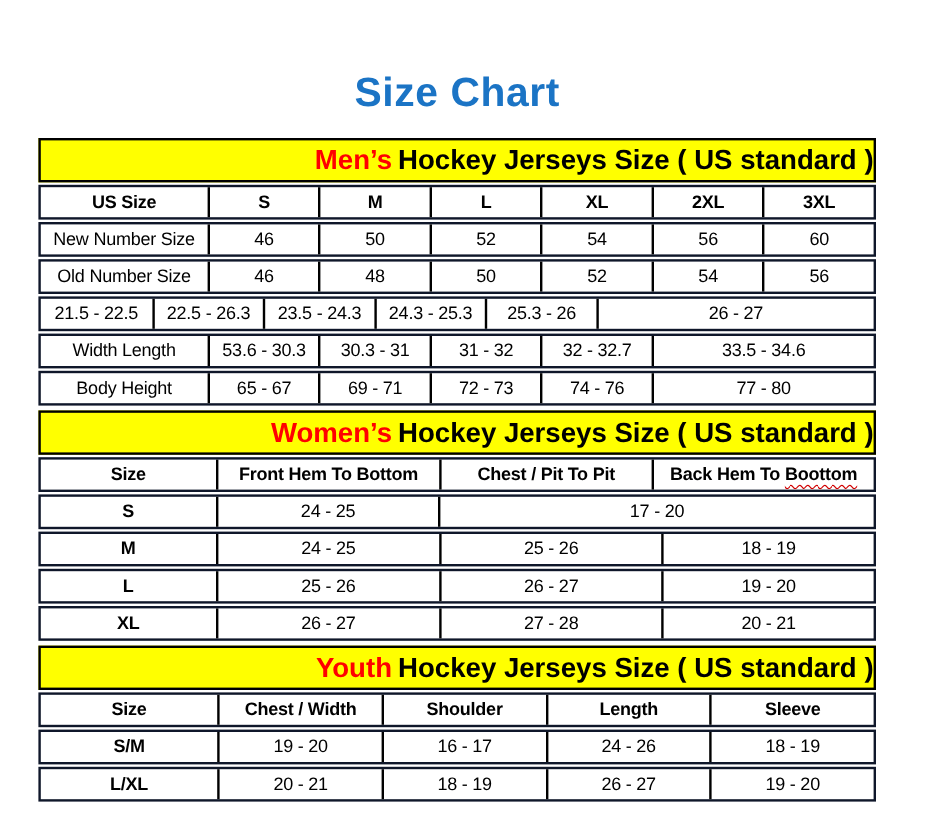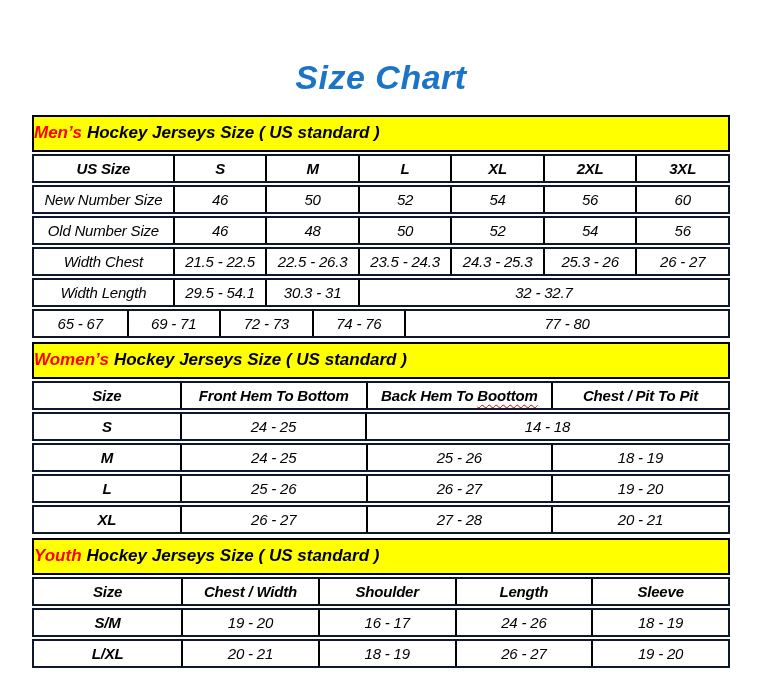--- a/index.html
+++ b/index.html
@@ -1,31 +1,31 @@
 <!DOCTYPE html>
 <html style="--c-title: #1B74C5; --c-banner: #FFFF00; --c-highlight: #FF0000; --c-squiggle: #D00000;"><head>
 <meta charset="utf-8">
 <style>
   html,body{margin:0;padding:0;}
   body{
     width:776px;height:692px;background:#ffffff;overflow:hidden;
     font-family:"Liberation Sans", sans-serif;color:#000;
   }
-  .page{width:762px;height:692px;position:relative;font-style:italic;}
+  .page{width:762px;height:692px;position:relative;}
   .page-title{
     text-align:center;padding-top:58px;margin:0 0 18px 0;
     font-size:34px;font-weight:700;color:var(--c-title,#1B74C5);
     letter-spacing:0.5px;
   }
   .chart{width:698px;margin:0 auto;}
   .section{margin-top:4px;}
   .section:first-of-type{margin-top:0;}
   .banner{
     box-sizing:border-box;border:2px solid #000;background:var(--c-banner,#FFFF00);
-    text-align:left;font-weight:700;font-size:17px;line-height:20px;
+    text-align:right;font-weight:700;font-size:23px;line-height:20px;
     padding:6px 0 7px 0;
   }
   .banner .hl{color:var(--c-highlight,#FF0000);margin-right:5px;}
   .tbl{width:100%;}
   .row{
     box-sizing:border-box;display:flex;border:2px solid #0f172a;
     margin-top:2px;background:#fff;align-items:flex-start;
   }
   .cell{
     box-sizing:border-box;display:flex;align-items:center;justify-content:center;
@@ -88,59 +88,61 @@
           <div class="row">
             <div class="cell col-0 label">Old Number Size</div>
             <div class="cell col-1 value">46</div>
             <div class="cell col-2 value">48</div>
             <div class="cell col-3 value">50</div>
             <div class="cell col-4 value">52</div>
             <div class="cell col-5 value">54</div>
             <div class="cell col-6 value">56</div>
           </div>
           <div class="row">
-            <div class="cell col-0 label">Width Chest</div>
             <div class="cell col-1 value">21.5 - 22.5</div>
             <div class="cell col-2 value">22.5 - 26.3</div>
             <div class="cell col-3 value">23.5 - 24.3</div>
             <div class="cell col-4 value">24.3 - 25.3</div>
             <div class="cell col-5 value">25.3 - 26</div>
             <div class="cell col-6 value">26 - 27</div>
           </div>
           <div class="row">
             <div class="cell col-0 label">Width Length</div>
-            <div class="cell col-1 value">29.5 - 54.1</div>
+            <div class="cell col-1 value">53.6 - 30.3</div>
             <div class="cell col-2 value">30.3 - 31</div>
+            <div class="cell col-3 value">31 - 32</div>
             <div class="cell col-4 value">32 - 32.7</div>
+            <div class="cell col-6 value">33.5 - 34.6</div>
           </div>
           <div class="row">
+            <div class="cell col-0 label">Body Height</div>
             <div class="cell col-1 value">65 - 67</div>
             <div class="cell col-3 value">69 - 71</div>
             <div class="cell col-4 value">72 - 73</div>
             <div class="cell col-5 value">74 - 76</div>
             <div class="cell col-6 value">77 - 80</div>
           </div>
         </div>
     </div>
 
     <div class="section">
       <div class="banner">
         <span class="hl">Women’s</span><span>Hockey Jerseys Size ( US standard )</span>
       </div>
       <div class="tbl tbl-womens">
           <div class="row header-row">
             <div class="cell col-0">Size</div>
             <div class="cell col-1">Front Hem To Bottom</div>
+            <div class="cell col-3">Chest / Pit To Pit</div>
             <div class="cell col-2"><span>Back Hem To</span>&nbsp;<span class="squiggle">Boottom</span></div>
-            <div class="cell col-3">Chest / Pit To Pit</div>
           </div>
           <div class="row">
             <div class="cell col-0 label">S</div>
             <div class="cell col-2 value">24 - 25</div>
-            <div class="cell col-3 value">14 - 18</div>
+            <div class="cell col-3 value">17 - 20</div>
           </div>
           <div class="row">
             <div class="cell col-0 label">M</div>
             <div class="cell col-1 value">24 - 25</div>
             <div class="cell col-2 value">25 - 26</div>
             <div class="cell col-3 value">18 - 19</div>
           </div>
           <div class="row">
             <div class="cell col-0 label">L</div>
             <div class="cell col-1 value">25 - 26</div>

